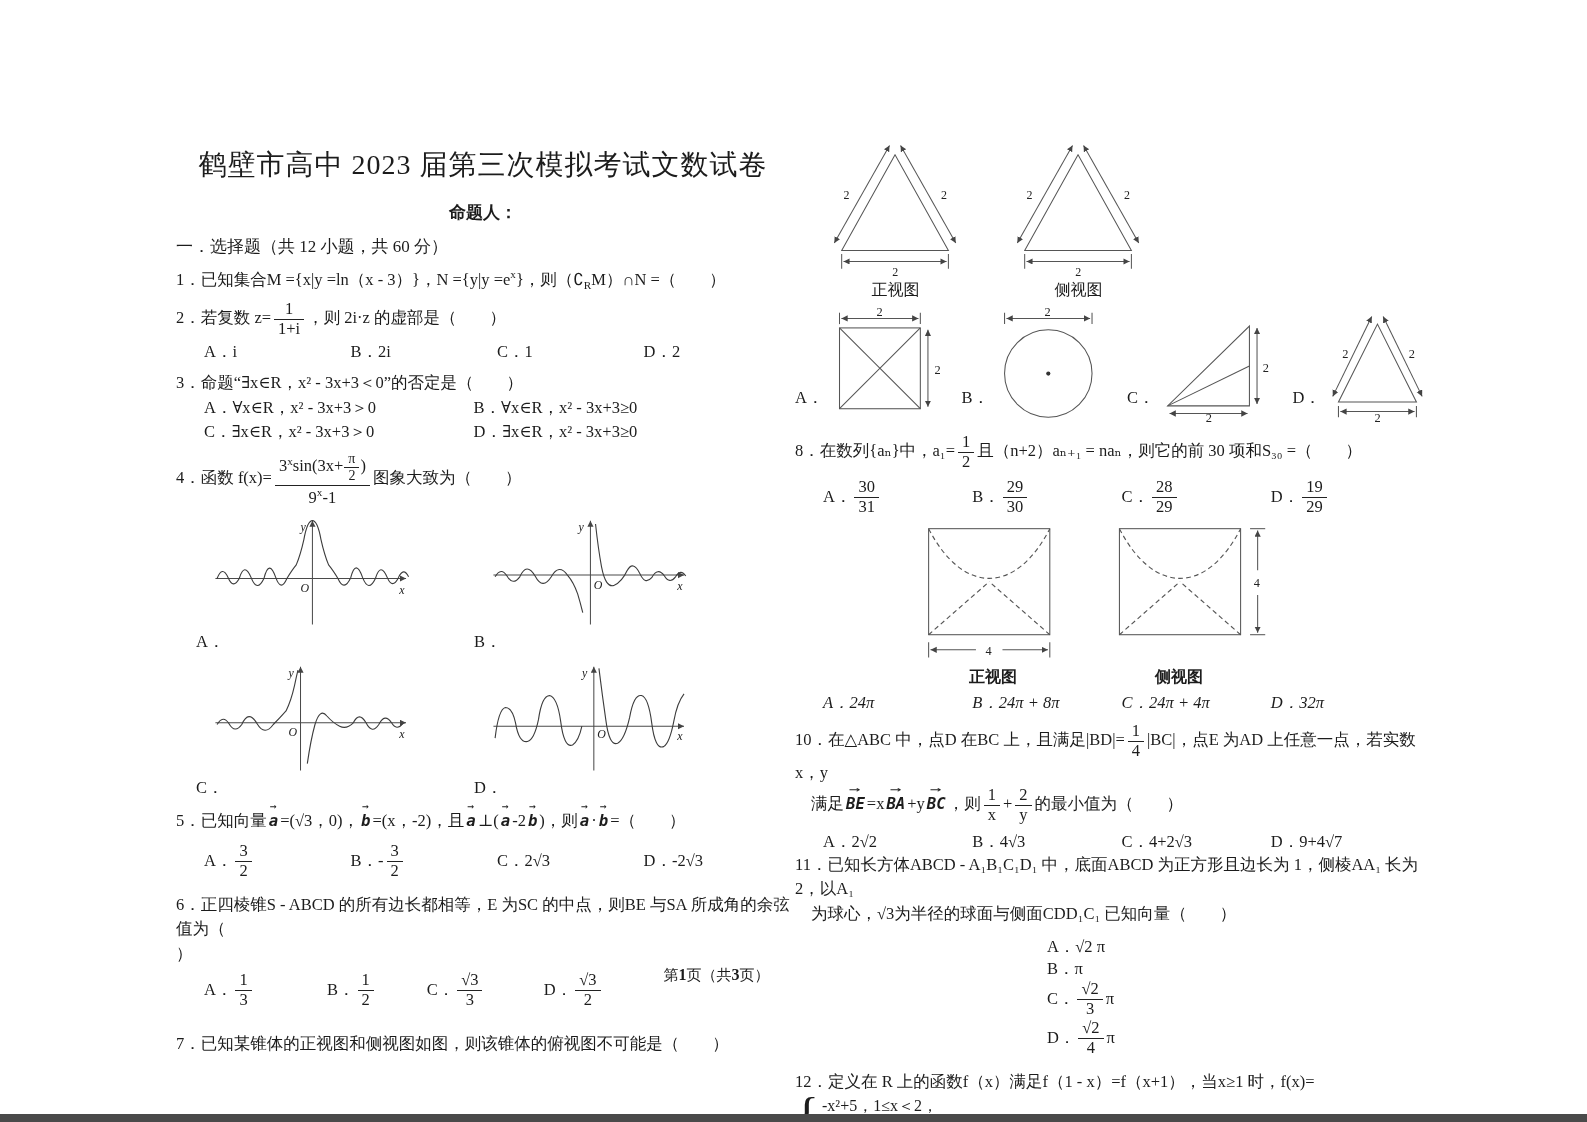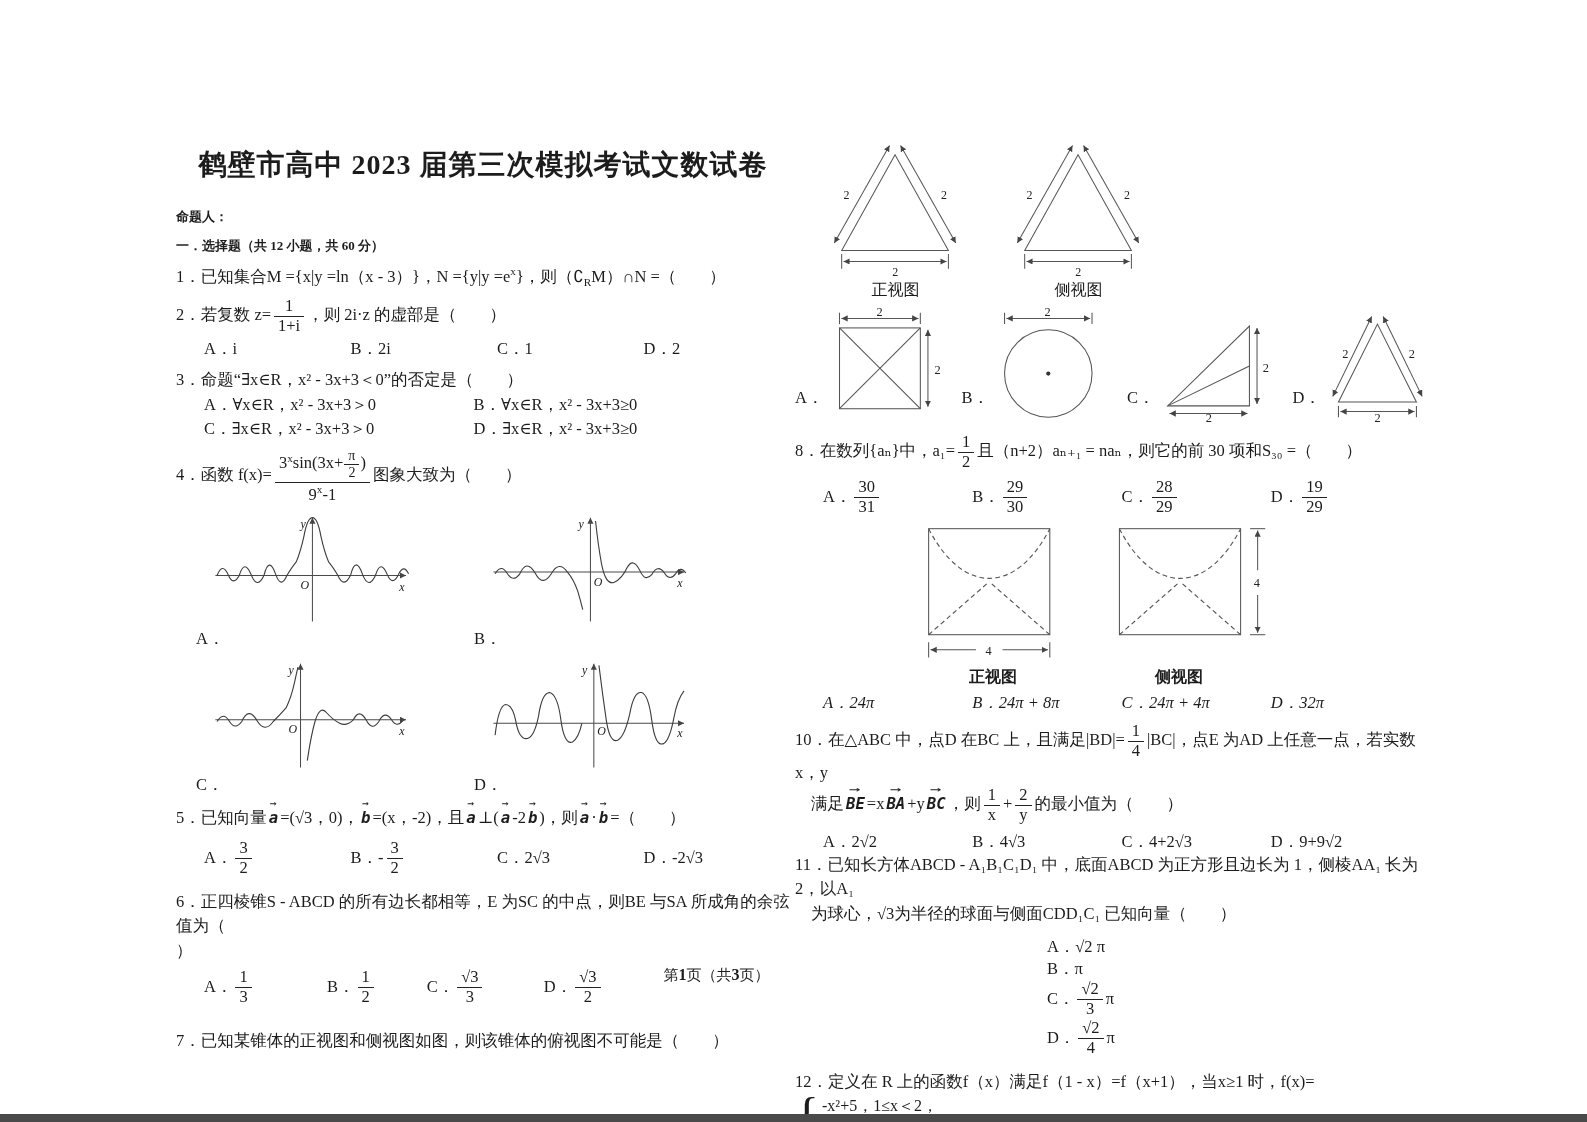--- a/index.html
+++ b/index.html
@@ -1,22 +1,22 @@
 <!DOCTYPE html>
 <html><head>
 <meta charset="utf-8">
 <style>
   html,body{margin:0;padding:0;}
   body{width:1587px;height:1122px;background:#ffffff;position:relative;overflow:hidden;
        font-family:"Liberation Serif","DejaVu Serif",serif;color:#1c1c1c;}
   .col-left{position:absolute;left:176px;top:146px;width:614px;}
   .col-right{position:absolute;left:795px;top:140px;width:625px;}
-  .title{font-size:28px;font-weight:bold;text-align:center;letter-spacing:1px;}
-  .setter{font-size:13px;font-weight:bold;margin-top:24px;}
-  .section{font-size:13px;font-weight:bold;margin-top:11px;}
+  .title{font-size:28px;font-weight:normal;text-align:center;letter-spacing:1px;}
+  .setter{font-size:17px;font-weight:bold;text-align:center;margin-top:17px;}
+  .section{font-size:17px;font-weight:normal;margin-top:11px;}
   .q{font-size:16.5px;line-height:1.5;margin-top:8px;}
   .opts{display:flex;padding-left:28px;font-size:16.5px;margin-top:2px;align-items:center;}
   .opts .oc{width:25%;display:flex;align-items:center;}
   .opts2 .oc{width:46%;}
   .frac{display:inline-block;text-align:center;vertical-align:middle;margin:0 3px;line-height:1.15;}
   .frac .fn{display:block;padding:0 4px;}
   .frac .fd{display:block;padding:0 4px;border-top:1.2px solid #222;}
   .frac.small{font-size:0.85em;margin:0 1px;}
   .vec{position:relative;display:inline-block;margin:0 2px;font-style:italic;font-weight:bold;font-family:"DejaVu Sans Mono",monospace;font-size:0.95em;}
   .vec .ar{position:absolute;left:50%;top:-0.72em;transform:translateX(-50%);font-size:0.72em;line-height:1;font-style:normal;font-weight:normal;}
@@ -353,21 +353,21 @@
     <span class="oc">B．24π + 8π</span>
     <span class="oc">C．24π + 4π</span>
     <span class="oc">D．32π</span>
   </div>
 
   <div class="q" style="margin-top:8px;"><span>10．在△ABC 中，点D 在BC 上，且满足|BD|=</span><span class="frac"><span class="fn">1</span><span class="fd">4</span></span><span>|BC|，点E 为AD 上任意一点，若实数x，y</span><br><span style="padding-left:16px;">满足</span><span class="vec w"><span class="ar">→</span><span>BE</span></span><span>=x</span><span class="vec w"><span class="ar">→</span><span>BA</span></span><span>+y</span><span class="vec w"><span class="ar">→</span><span>BC</span></span><span>，则</span><span class="frac"><span class="fn">1</span><span class="fd">x</span></span><span>+</span><span class="frac"><span class="fn">2</span><span class="fd">y</span></span><span>的最小值为（　　）</span></div>
   <div class="opts" style="margin-top:6px;">
     <span class="oc">A．2√2</span>
     <span class="oc">B．4√3</span>
     <span class="oc">C．4+2√3</span>
-    <span class="oc">D．9+9√2</span>
+    <span class="oc">D．9+4√7</span>
   </div>
 
   <div class="q" style="margin-top:0;"><span>11．已知长方体ABCD - A₁B₁C₁D₁ 中，底面ABCD 为正方形且边长为 1，侧棱AA₁ 长为 2，以A₁</span><br><span style="padding-left:16px;">为球心，√3为半径的球面与侧面CDD₁C₁ 已知向量（　　）</span></div>
   <div class="opts" style="margin-top:9px;flex-direction:column;">
     <span class="oc">A．√2 π</span>
     <span class="oc">B．π</span>
     <span class="oc">
         <span>C．</span>
         <span class="frac">
           <span class="fn">√2</span>

